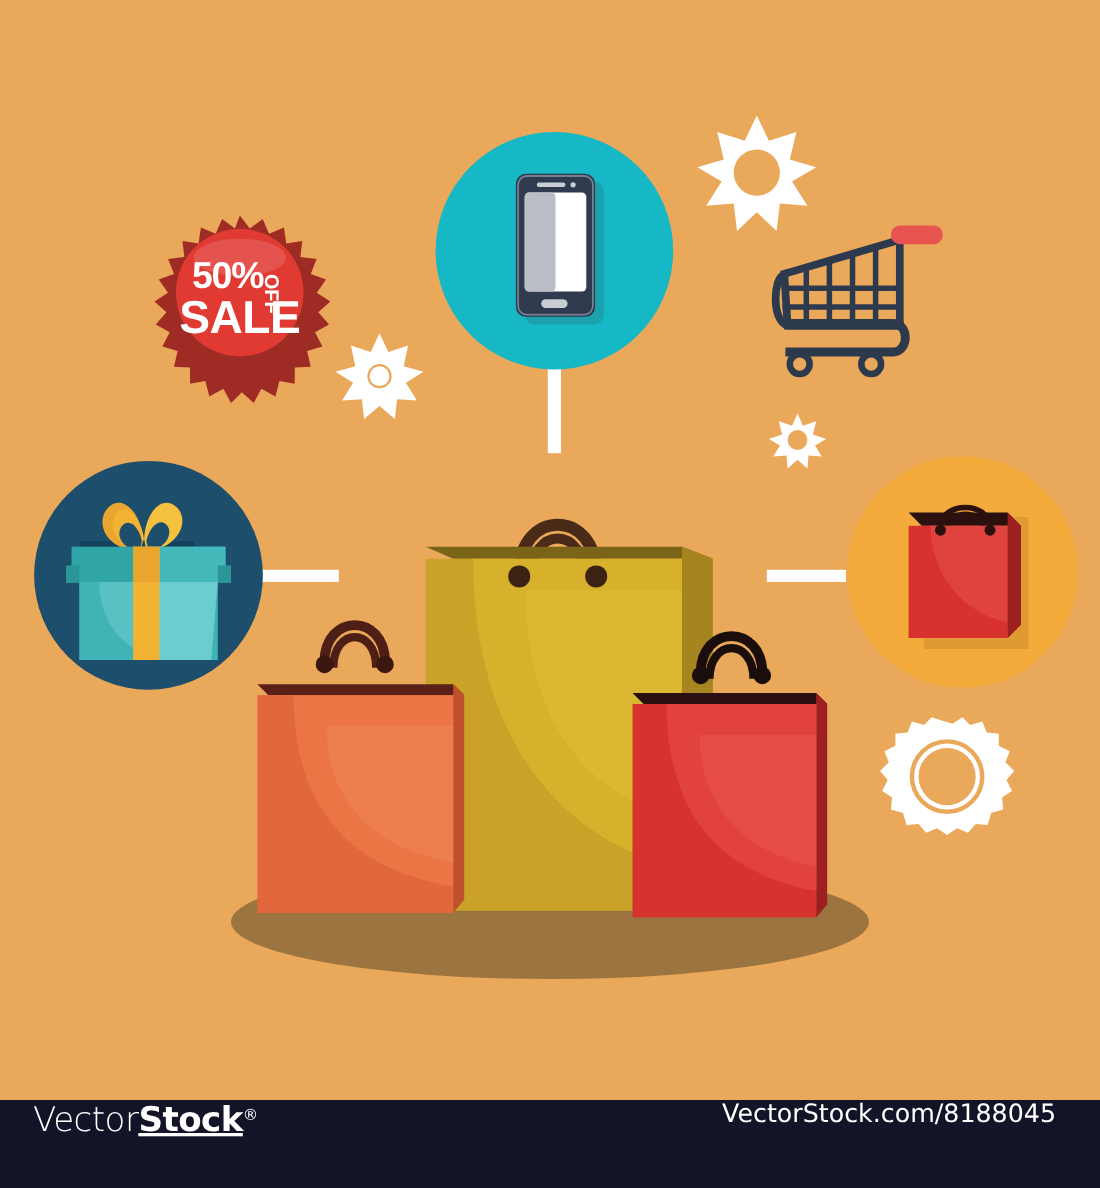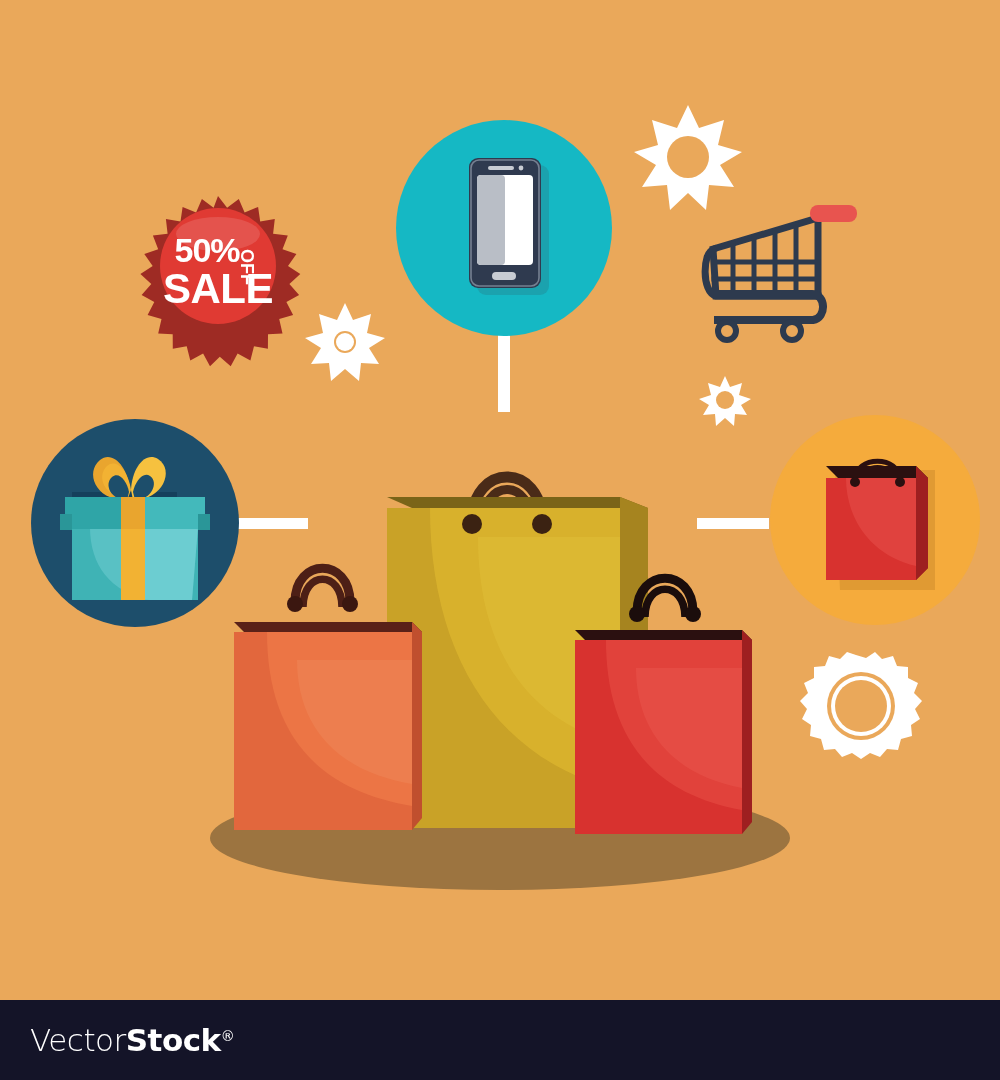--- a/index.html
+++ b/index.html
@@ -15,32 +15,32 @@
     position:absolute;left:0;top:0;width:1000px;height:1080px;
     background:#14b8a6;
   }
   .layer{position:absolute;left:0;top:0;width:1000px;height:1080px;}
   svg.layer{display:block;}
 
   
   #watermark-bar{
     position:absolute;left:0;top:1000px;width:1000px;height:80px;
     background:#141428;
-    display:flex;align-items:center;justify-content:space-between;
+    display:flex;justify-content:space-between;
     box-sizing:border-box;
     padding:0 28px 0 30px;
   }
   #wm-logo{
     color:#ffffff;font-size:31px;letter-spacing:-0.5px;
     font-family:"DejaVu Sans", sans-serif;
     white-space:nowrap;
     display:flex;align-items:baseline;
   }
   #wm-logo .thin{font-weight:300;}
-  #wm-logo .bold{font-weight:700;}
+  #wm-logo .bold{font-weight:700;text-decoration:underline;}
   #wm-logo .reg{font-size:14px;position:relative;top:-10px;font-weight:400;}
   #wm-url{
     color:#ffffff;font-size:23px;font-weight:400;
     font-family:"DejaVu Sans", sans-serif;
     white-space:nowrap;letter-spacing:0px;
     margin-right:12px;
   }
 </style>
 </head>
 <body>
@@ -291,15 +291,16 @@
       <text x="218" y="303" text-anchor="middle" fill="#ffffff" font-family="Liberation Sans, sans-serif" font-size="42" font-weight="700" letter-spacing="-0.5">SALE</text>
     </g>
   </svg>
 
   <div id="watermark-bar">
     <div id="wm-logo">
       <span class="thin">Vector</span>
         <span class="bold">Stock</span>
         <span class="reg">®</span>
     </div>
+    <div id="wm-url">VectorStock.com/8188045</div>
   </div>
 
 </div>
 
 </body></html>

